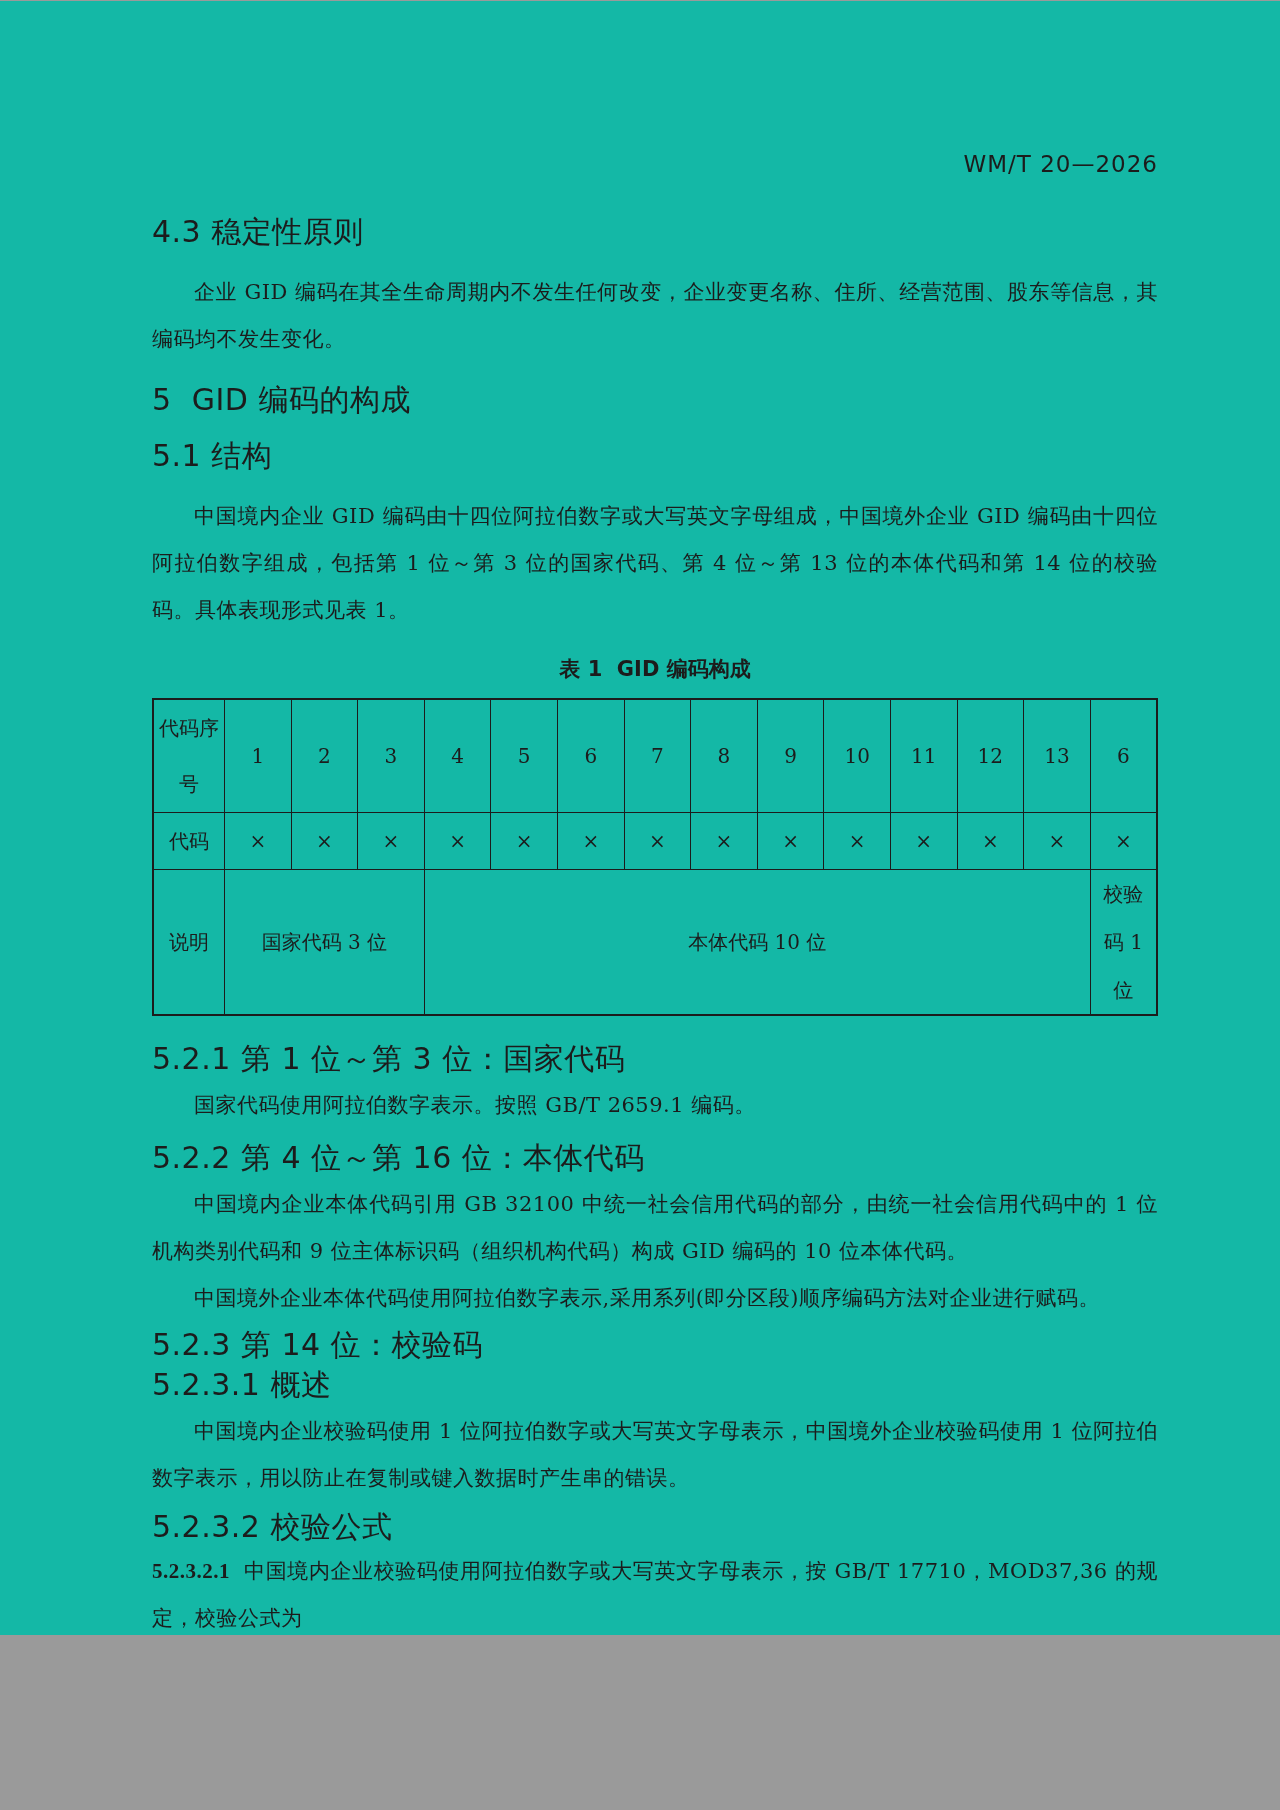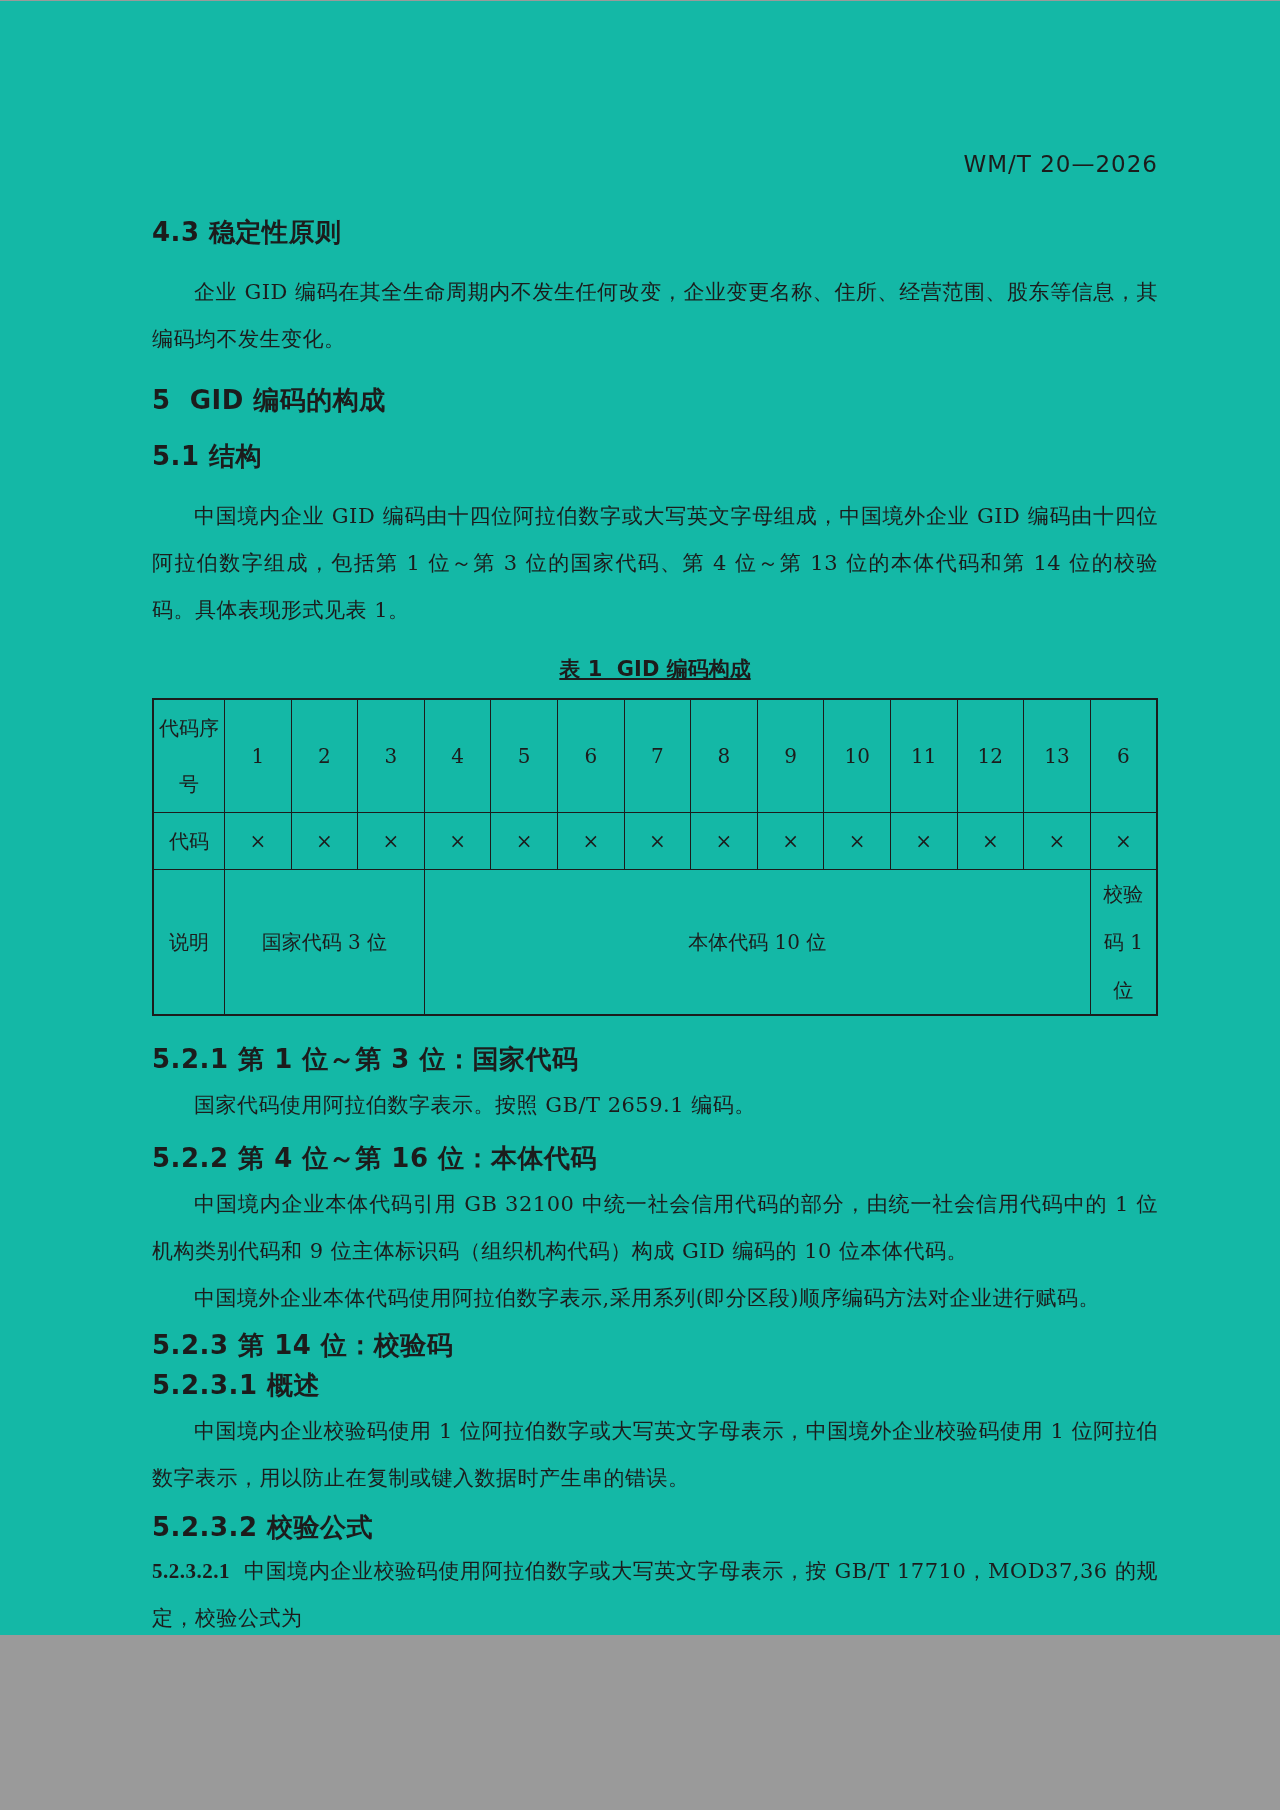--- a/index.html
+++ b/index.html
@@ -21,22 +21,22 @@
     margin-top:150px;
     text-align:right;
     font-family:"DejaVu Sans","Liberation Sans",sans-serif;
     font-size:23px;
     letter-spacing:1px;
     line-height:26px;
     white-space:pre;
   }
   .heading{
     font-family:"DejaVu Sans","Liberation Sans",sans-serif;
-    font-weight:bold;
-    font-size:26px;
+    font-weight:normal;
+    font-size:30px;
     line-height:30px;
     white-space:pre-wrap;
     letter-spacing:0.5px;
   }
   .h-43{margin-top:40px;}
   .h-5{margin-top:22px;}
   .h-51{margin-top:26px;}
   .h-52{margin-top:34px;}
   .h-521{margin-top:28px;}
   .h-522{margin-top:14px;}
@@ -62,21 +62,20 @@
     letter-spacing:0.5px;
   }
   .table-caption{
     margin-top:20px;
     text-align:center;
     font-family:"DejaVu Sans","Liberation Sans",sans-serif;
     font-weight:bold;
     font-size:21px;
     line-height:30px;
     white-space:pre;
-    text-decoration:underline;
   }
   table.gid{
     margin-top:14px;
     width:100%;
     border-collapse:collapse;
     table-layout:fixed;
     font-size:20px;
     text-align:center;
     border:2px solid #1c1c1c;
   }

